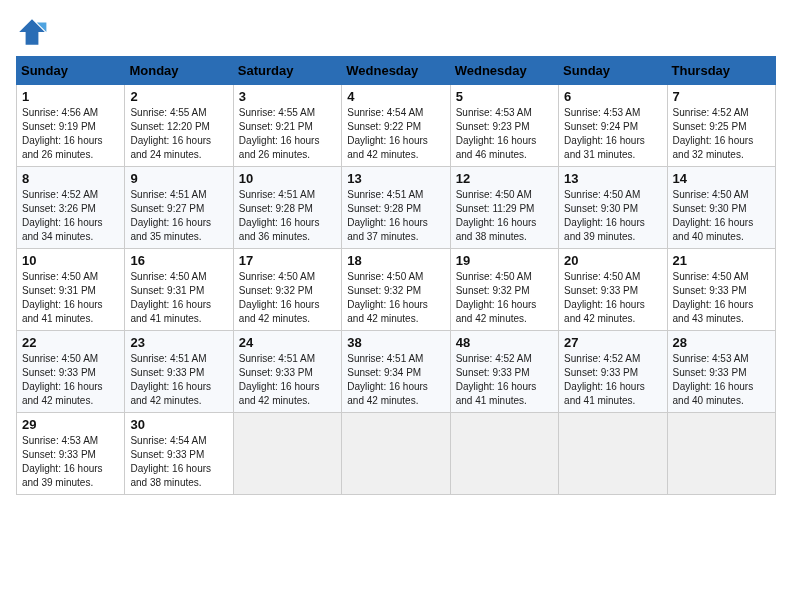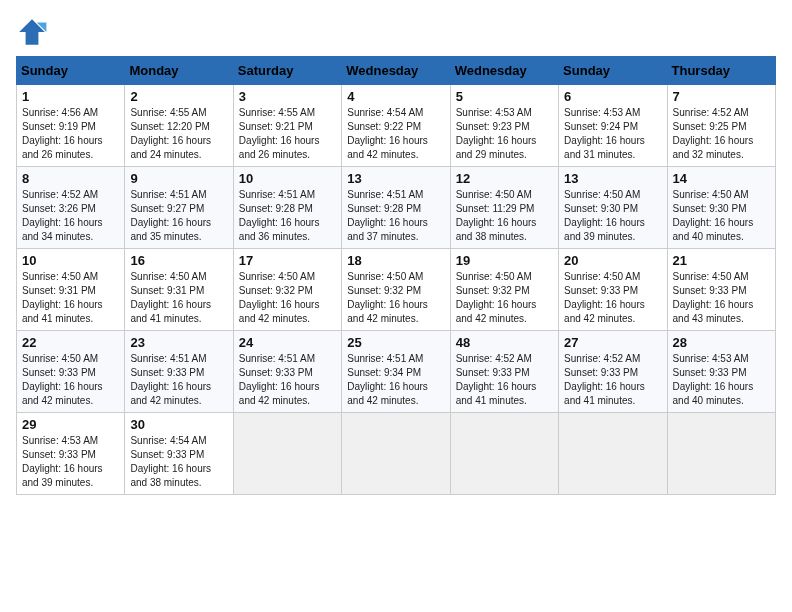--- a/index.html
+++ b/index.html
@@ -148,21 +148,21 @@
           <span>Sunrise: 4:54 AM</span><br>
           <span>Sunset: 9:22 PM</span><br>
           <span>Daylight: 16 hours and 42 minutes.</span>
         </div>
       </td>
         <td>
         <span class="day-num">5</span>
         <div class="day-info">
           <span>Sunrise: 4:53 AM</span><br>
           <span>Sunset: 9:23 PM</span><br>
-          <span>Daylight: 16 hours and 29 minutes.</span>
+          <span>Daylight: 16 hours and 46 minutes.</span>
         </div>
       </td>
         <td>
         <span class="day-num">6</span>
         <div class="day-info">
           <span>Sunrise: 4:53 AM</span><br>
           <span>Sunset: 9:24 PM</span><br>
           <span>Daylight: 16 hours and 31 minutes.</span>
         </div>
       </td>
@@ -310,21 +310,21 @@
       </td>
         <td>
         <span class="day-num">24</span>
         <div class="day-info">
           <span>Sunrise: 4:51 AM</span><br>
           <span>Sunset: 9:33 PM</span><br>
           <span>Daylight: 16 hours and 42 minutes.</span>
         </div>
       </td>
         <td>
-        <span class="day-num">25</span>
+        <span class="day-num">38</span>
         <div class="day-info">
           <span>Sunrise: 4:51 AM</span><br>
           <span>Sunset: 9:34 PM</span><br>
           <span>Daylight: 16 hours and 42 minutes.</span>
         </div>
       </td>
         <td>
         <span class="day-num">48</span>
         <div class="day-info">
           <span>Sunrise: 4:52 AM</span><br>

